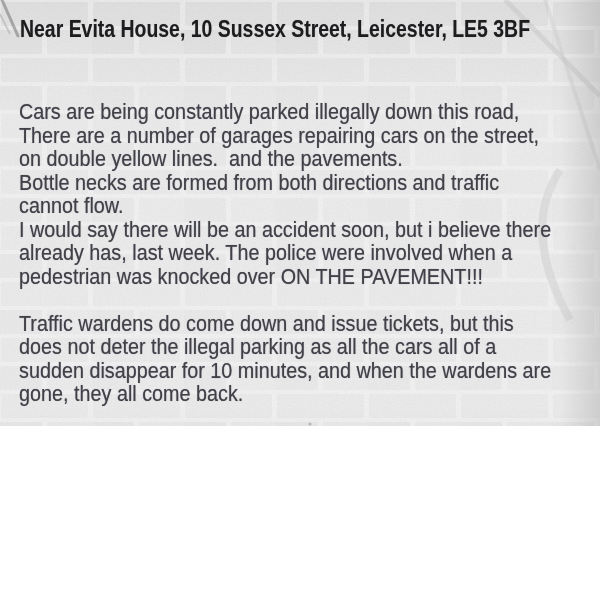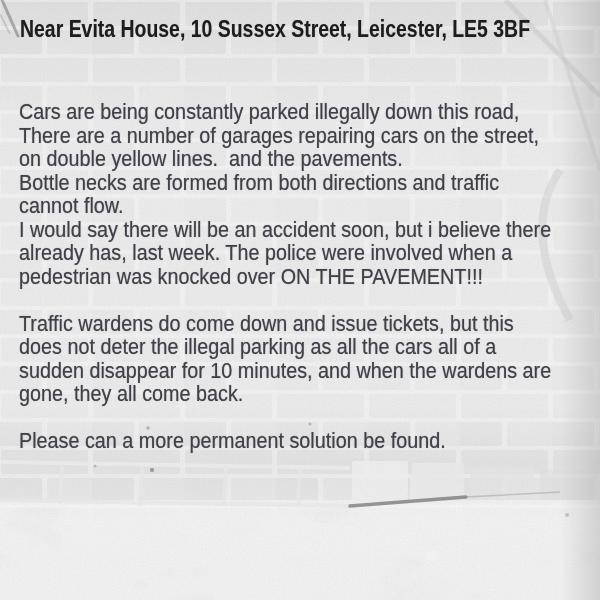--- a/index.html
+++ b/index.html
@@ -1,19 +1,19 @@
 <!DOCTYPE html>
 <html><head>
 <meta charset="utf-8">
 <style>
   html, body { margin: 0; padding: 0; background: #ffffff; }
   .screenshot {
     position: relative;
     width: 600px;
-    height: 600px;
+    height: 426px;
     overflow: hidden;
     font-family: "Liberation Sans", sans-serif;
     background: #7dd3fc;
   }
   .bg-photo {
     position: absolute;
     left: 0; top: 0;
     width: 600px; height: 600px;
     display: block;
   }

